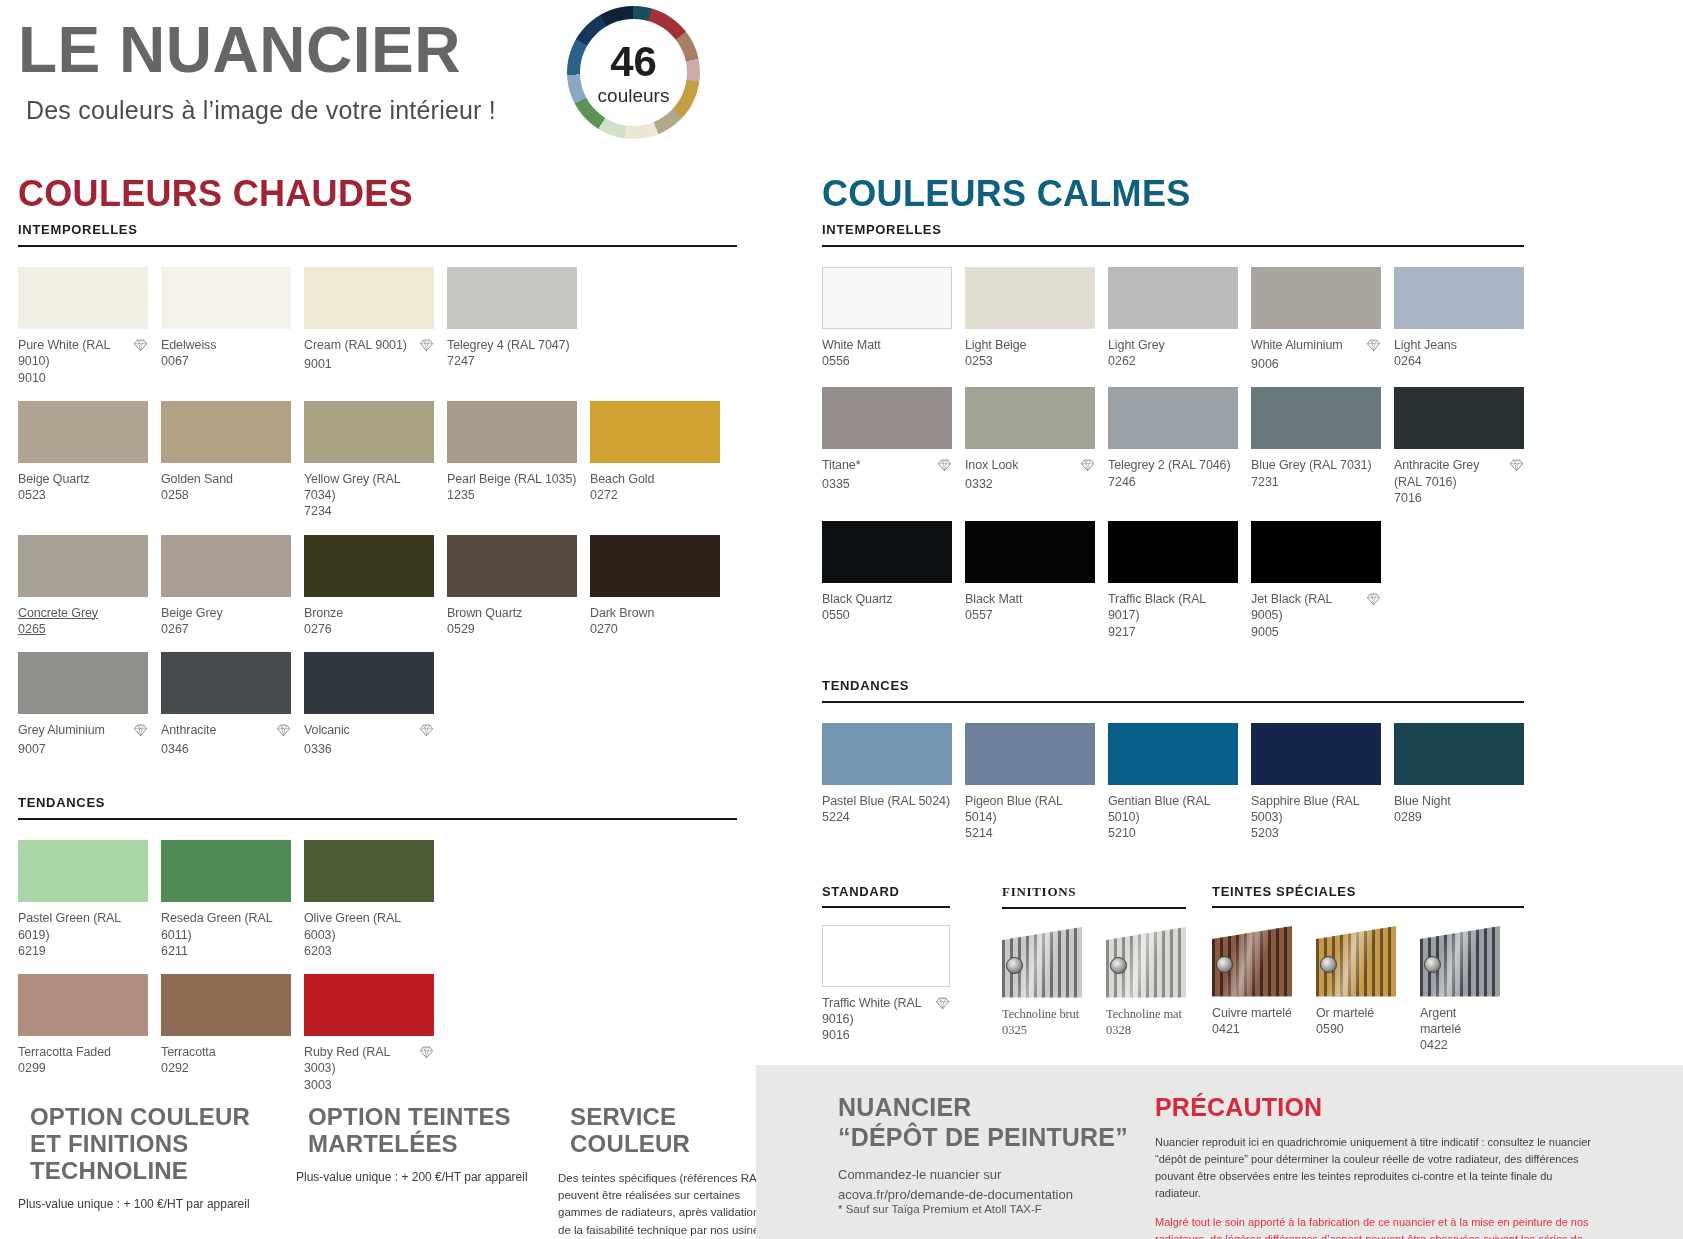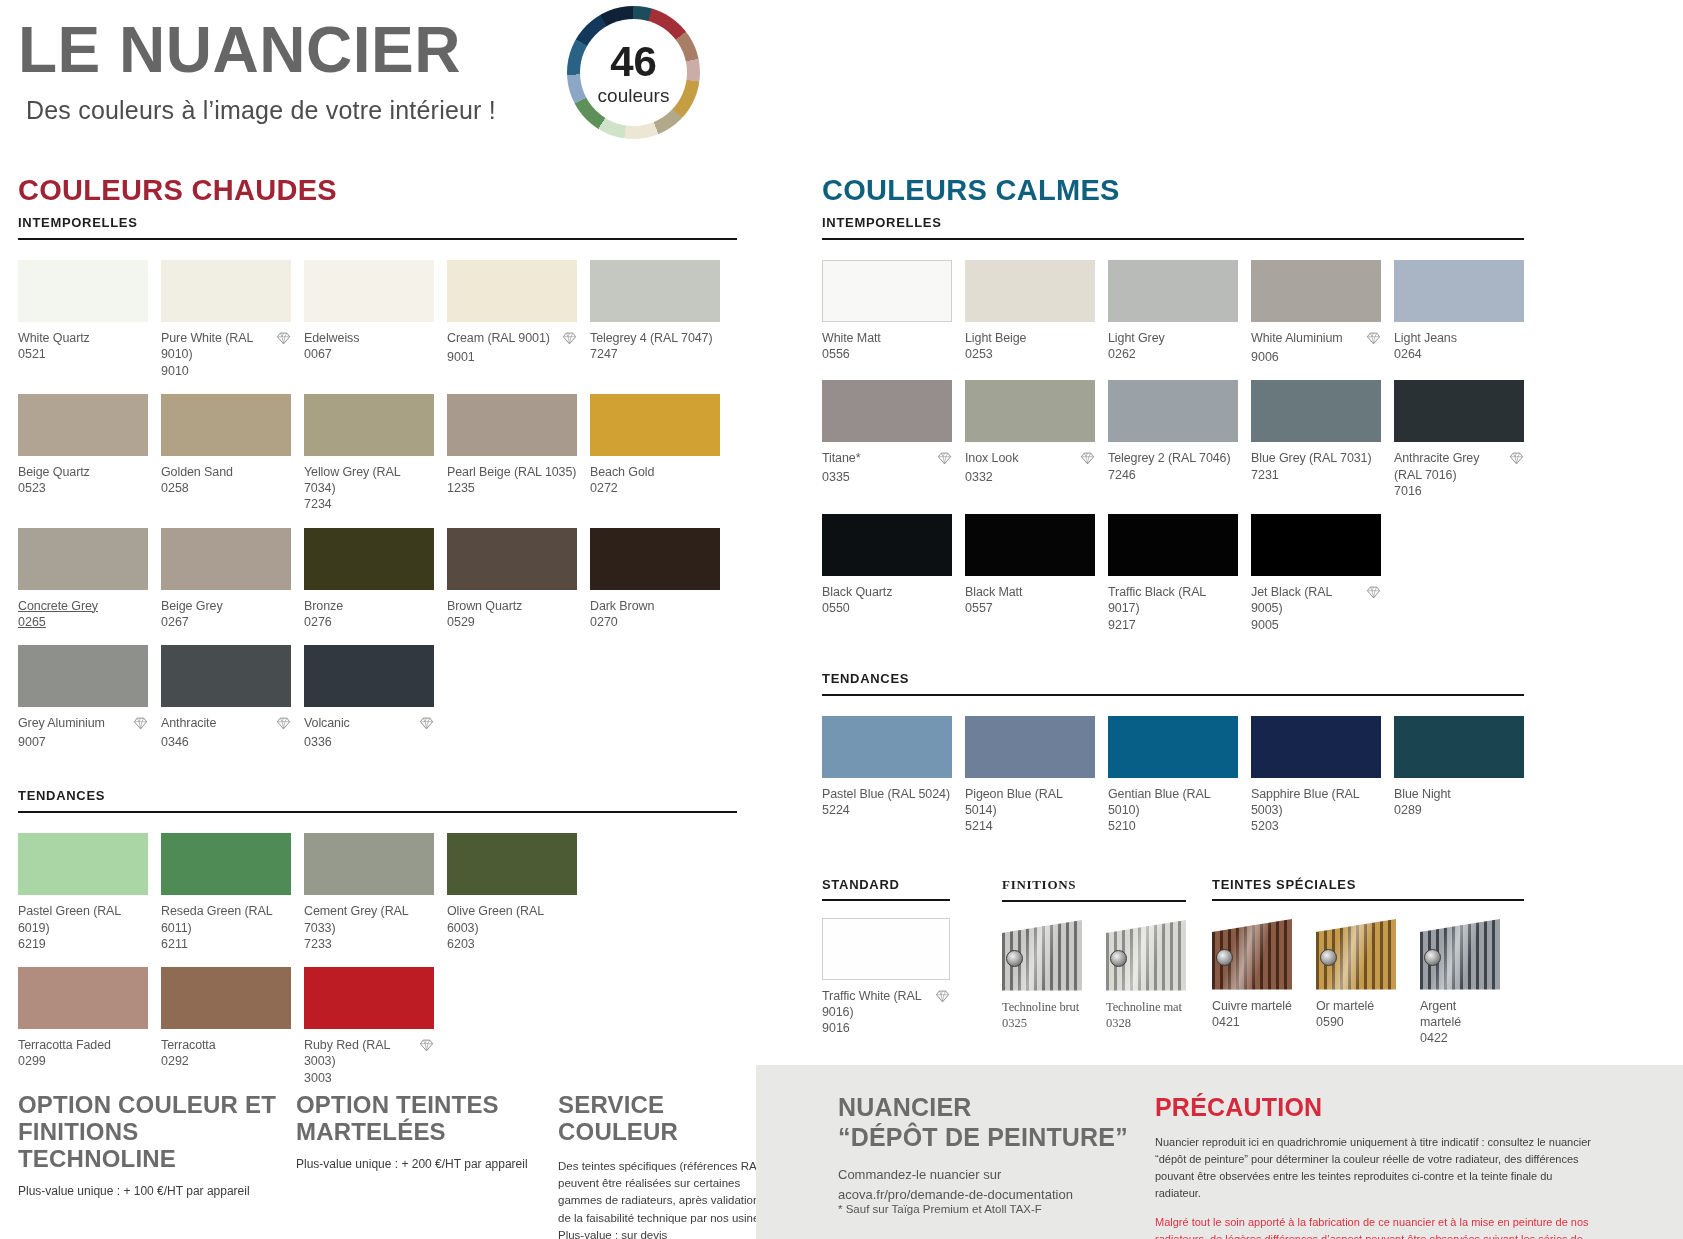--- a/index.html
+++ b/index.html
@@ -13,21 +13,21 @@
   .subtitle{margin:14px 8px 0;font-size:25px;color:#4d4d4d;letter-spacing:.2px;}
   .badge{position:absolute;left:567px;top:6px;width:133px;height:133px;border-radius:50%;}
   .badge::after{content:"";position:absolute;inset:13px;background:#fff;border-radius:50%;}
   .badge-text{position:absolute;inset:0;display:flex;flex-direction:column;align-items:center;justify-content:center;z-index:1;line-height:1;}
   .badge-number{font-size:42px;font-weight:700;color:#1f1f1f;}
   .badge-word{font-size:19px;color:#2b2b2b;margin-top:3px;}
   
   .col{position:absolute;top:176px;}
   .col.left{left:18px;width:719px;}
   .col.right{left:822px;width:702px;}
-  .section-title{margin:0;font-size:29px;font-weight:700;letter-spacing:.3px;line-height:1;}
+  .section-title{margin:0;font-size:36px;font-weight:700;letter-spacing:.3px;line-height:1;}
   .warm-title{color:#a02433;}
   .calm-title{color:#0f5f7e;}
   .group{margin-top:38px;}
   .group.first{margin-top:10px;}
   .group-label{font-size:13px;font-weight:700;color:#1d1d1f;letter-spacing:.7px;padding-bottom:8px;border-bottom:2px solid #151515;}
   .grid{display:grid;grid-template-columns:repeat(5,130px);column-gap:13px;row-gap:15px;margin-top:20px;}
   .cell{min-width:0;}
   .sw{height:62px;position:relative;}
   .sw.bordered{box-sizing:border-box;border:1px solid #cfcfcd;}
   .nmrow{display:flex;justify-content:space-between;align-items:flex-start;margin-top:8px;gap:4px;}
@@ -66,21 +66,21 @@
   
   .footnote{margin-top:70px;font-size:12px;color:#4a4a4a;line-height:1.55;}
   .fline{display:flex;gap:7px;align-items:flex-start;}
   .fline.indent{padding-left:22px;}
   
   .options{position:absolute;left:18px;top:1092px;width:738px;height:147px;}
   .opt{position:absolute;top:0;}
   .opt1{left:0;width:260px;}
   .opt2{left:278px;width:240px;}
   .opt3{left:540px;width:212px;}
-  .opt-title{margin:0;font-size:24px;font-weight:700;color:#6b6b6b;line-height:1.12;letter-spacing:.2px;}
+  .opt-title{margin:12px;font-size:24px;font-weight:700;color:#6b6b6b;line-height:1.12;letter-spacing:.2px;}
   .opt-text{margin:11px 0 0;font-size:12px;color:#3c3c3c;white-space:nowrap;}
   .opt-par{margin:12px 0 0;font-size:11.5px;color:#3c3c3c;line-height:1.5;white-space:pre-line;}
   
   .panel{position:absolute;left:756px;top:1065px;right:0;bottom:0;background:#e8e8e7;}
   .panel-nuancier{position:absolute;left:82px;top:28px;width:300px;}
   .panel-title{margin:0;font-size:25px;font-weight:700;color:#6b6b6b;line-height:1.18;letter-spacing:.2px;white-space:pre-line;}
   .panel-text{margin:13px 0 0;font-size:13px;color:#555;line-height:1.5;white-space:pre-line;}
   .panel-foot{position:absolute;left:82px;top:138px;font-size:11.5px;color:#555;}
   .panel-precaution{position:absolute;left:399px;top:28px;width:440px;}
   .prec-title{margin:0;font-size:25px;font-weight:700;color:#d7293c;letter-spacing:.2px;}
@@ -101,27 +101,20 @@
     <span class="badge-word">couleurs</span>
   </div>
 </div>
 
 <section class="col left">
   <h2 class="section-title warm-title" style="color: rgb(160, 36, 51);">COULEURS CHAUDES</h2>
 
   <div class="group first">
     <div class="group-label">INTEMPORELLES</div>
     <div class="grid">
-        <div class="cell" style="grid-column-start: 1;">
-          <div class="sw fx-speckle" style="background: rgb(243, 245, 239);"></div>
-          <div class="nmrow">
-            <span class="nm">White Quartz</span>
-          </div>
-          <div class="code">0521</div>
-        </div>
         <div class="cell">
           <div class="sw" style="background: rgb(241, 239, 228);"></div>
           <div class="nmrow">
             <span class="nm">Pure White (RAL 9010)</span>
             <span class="diamond"><svg viewBox="0 0 20 18" width="15" height="13">
                 <path d="M5.5 1.5h9l4 5-8.5 10-8.5-10z" fill="none" stroke="#8a8d90" stroke-width="1.3"></path>
                 <path d="M1.5 6.5h17M5.5 1.5l2.5 5 2-5m4.5 0l-2.5 5m-4 0l2 9.5 2-9.5" fill="none" stroke="#8a8d90" stroke-width="0.8"></path>
               </svg></span>
           </div>
           <div class="code">9010</div>
@@ -266,27 +259,20 @@
             <span class="nm">Pastel Green (RAL 6019)</span>
           </div>
           <div class="code">6219</div>
         </div>
         <div class="cell">
           <div class="sw" style="background: rgb(78, 139, 85);"></div>
           <div class="nmrow">
             <span class="nm">Reseda Green (RAL 6011)</span>
           </div>
           <div class="code">6211</div>
-        </div>
-        <div class="cell">
-          <div class="sw" style="background: rgb(150, 154, 141);"></div>
-          <div class="nmrow">
-            <span class="nm">Cement Grey (RAL 7033)</span>
-          </div>
-          <div class="code">7233</div>
         </div>
         <div class="cell">
           <div class="sw" style="background: rgb(76, 91, 51);"></div>
           <div class="nmrow">
             <span class="nm">Olive Green (RAL 6003)</span>
           </div>
           <div class="code">6203</div>
         </div>
         <div class="cell" style="grid-column-start: 1;">
           <div class="sw fx-speckle" style="background: rgb(177, 141, 128);"></div>

